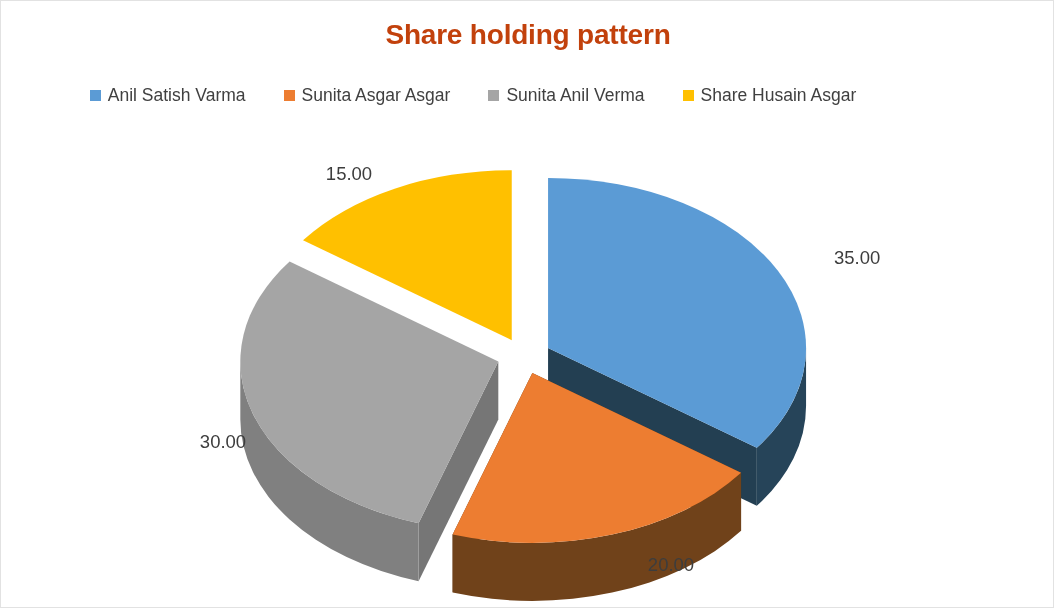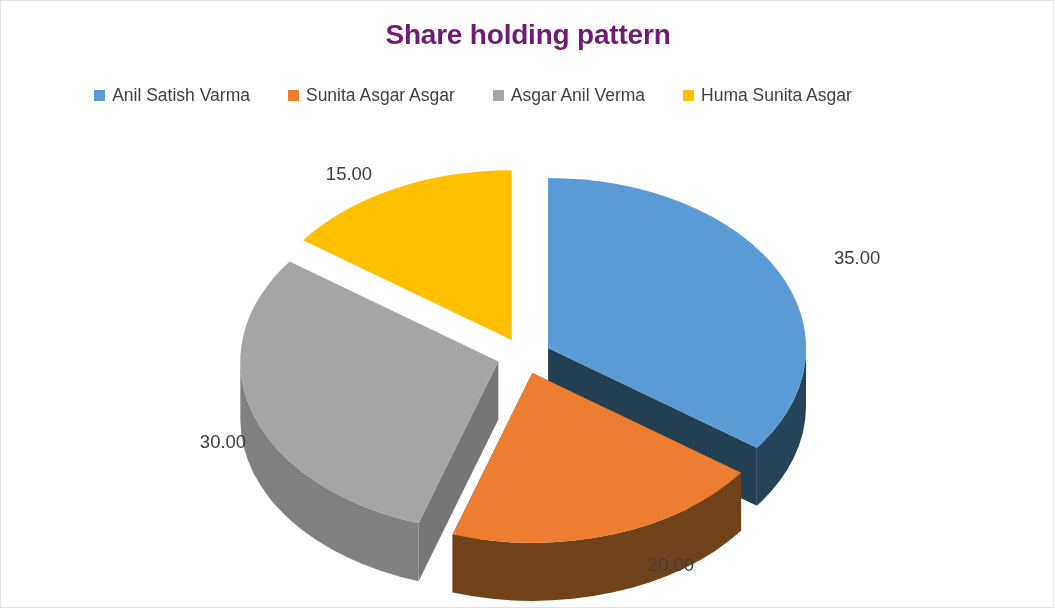--- a/index.html
+++ b/index.html
@@ -18,21 +18,21 @@
     font-family: "Liberation Sans", sans-serif;
   }
   #chart-title {
     position: absolute;
     left: 0;
     top: 18px;
     width: 1054px;
     text-align: center;
     font-size: 28px;
     font-weight: bold;
-    color: #701a75;
+    color: #c2410c;
     letter-spacing: -0.2px;
   }
   #legend {
     position: absolute;
     left: 0;
     top: 84px;
     width: 944px;
     display: flex;
     flex-direction: row;
     justify-content: center;
@@ -79,25 +79,25 @@
     <div class="legend-item">
       <span class="legend-swatch" style="background: rgb(91, 155, 213);"></span>
       <span class="legend-label">Anil Satish Varma</span>
     </div>
     <div class="legend-item">
       <span class="legend-swatch" style="background: rgb(237, 125, 49);"></span>
       <span class="legend-label">Sunita Asgar Asgar</span>
     </div>
     <div class="legend-item">
       <span class="legend-swatch" style="background: rgb(165, 165, 165);"></span>
-      <span class="legend-label">Asgar Anil Verma</span>
+      <span class="legend-label">Sunita Anil Verma</span>
     </div>
     <div class="legend-item">
       <span class="legend-swatch" style="background: rgb(255, 192, 0);"></span>
-      <span class="legend-label">Huma Sunita Asgar</span>
+      <span class="legend-label">Share Husain Asgar</span>
     </div>
   </div>
 
   <svg id="plot" viewBox="0 0 1054 608" width="1054" height="608">
     <g id="pie-group">
         <g>
           <path d="M 510.7422565070322 339.1483723022302 L 302.01587195829575 239.22487941250978 A 258 170 0 0 1 510.7422565070322 169.1483723022302 Z" fill="#FFC000"></path>
         </g>
         <g>
           <path d="M 547.057176153086 346.9231922720755 L 755.7835607018224 446.84668516179585 L 755.7835607018224 504.84668516179585 L 547.057176153086 404.9231922720755 Z" fill="rgb(35,63,82)"></path>

